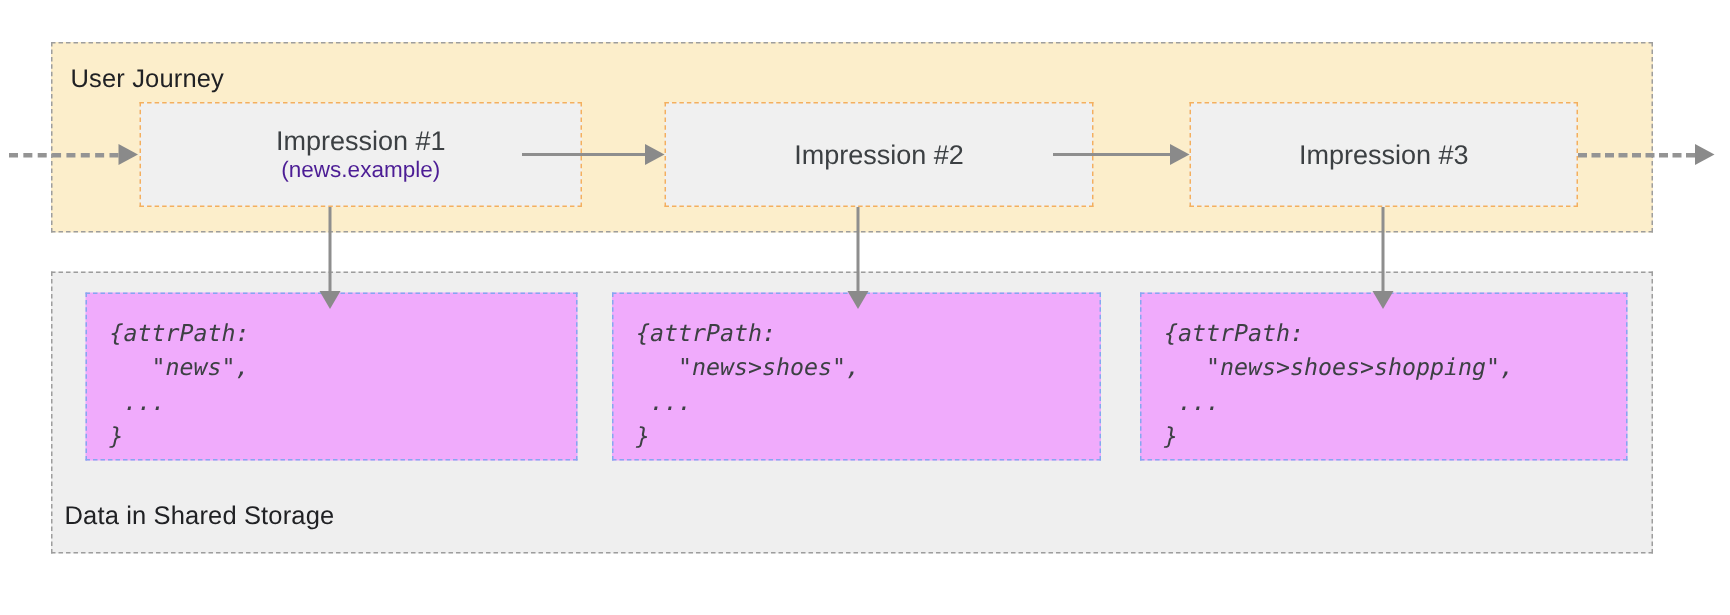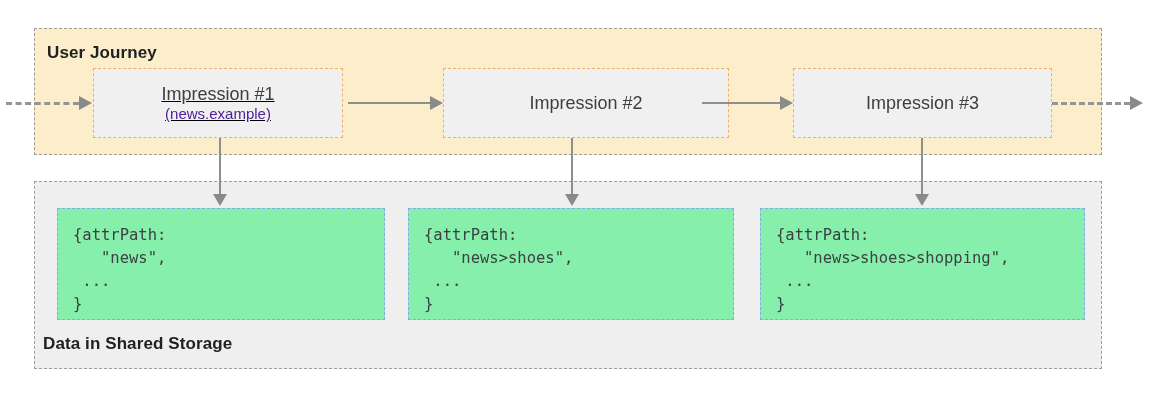--- a/index.html
+++ b/index.html
@@ -8,41 +8,41 @@
     width:1153px;height:410px;
     background:#ffffff;
     font-family:"Liberation Sans",sans-serif;
     overflow:hidden;
   }
   
   .band{position:absolute;box-sizing:border-box;border:1.5px dashed #9d9d9d;}
   .journey-band{left:34px;top:28px;width:1068px;height:127px;background:#fceecb;}
   .storage-band{left:34px;top:181px;width:1068px;height:188px;background:#efefef;}
   .band-label{
-    position:absolute;font-weight:bold;font-size:17px;color:#202124;
+    position:absolute;font-weight:normal;font-size:17px;color:#202124;
     letter-spacing:.1px;
   }
   .journey-band .band-label{left:12px;top:14px;}
   .storage-band .band-label{left:8px;bottom:14px;}
   
   .impression{
     position:absolute;top:68px;height:70px;box-sizing:border-box;
     background:#f0f0f0;border:1.5px dashed #f4af5e;
     display:flex;flex-direction:column;align-items:center;justify-content:center;
     text-align:center;
   }
-  .imp1{left:93px;width:250px;text-decoration:underline;}
+  .imp1{left:93px;width:295px;}
   .imp2{left:443px;width:286px;}
   .imp3{left:793px;width:259px;}
   .imp-title{font-size:18px;line-height:22px;color:#3c4043;}
   .imp-site{font-size:15px;line-height:18px;color:#4c1d95;}
   
   .codebox{
-    position:absolute;top:208px;height:112px;box-sizing:border-box;
-    background:#86efac;border:1.5px dashed #85a8f0;
+    position:absolute;top:195px;height:112px;box-sizing:border-box;
+    background:#f0abfc;border:1.5px dashed #85a8f0;font-style:italic;
   }
   .code1{left:57px;width:328px;}
   .code2{left:408px;width:326px;}
   .code3{left:760px;width:325px;}
   .codebox pre{
     margin:0;padding:15px 0 0 15px;
     font-family:"DejaVu Sans Mono","Liberation Mono",monospace;
     font-size:15.5px;line-height:23px;color:#3c4043;white-space:pre;
   }
   

